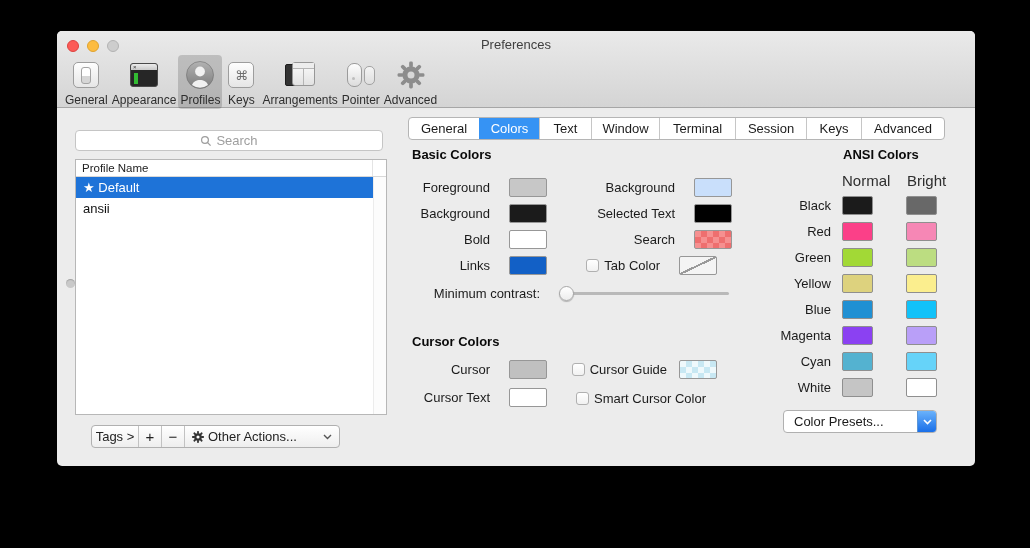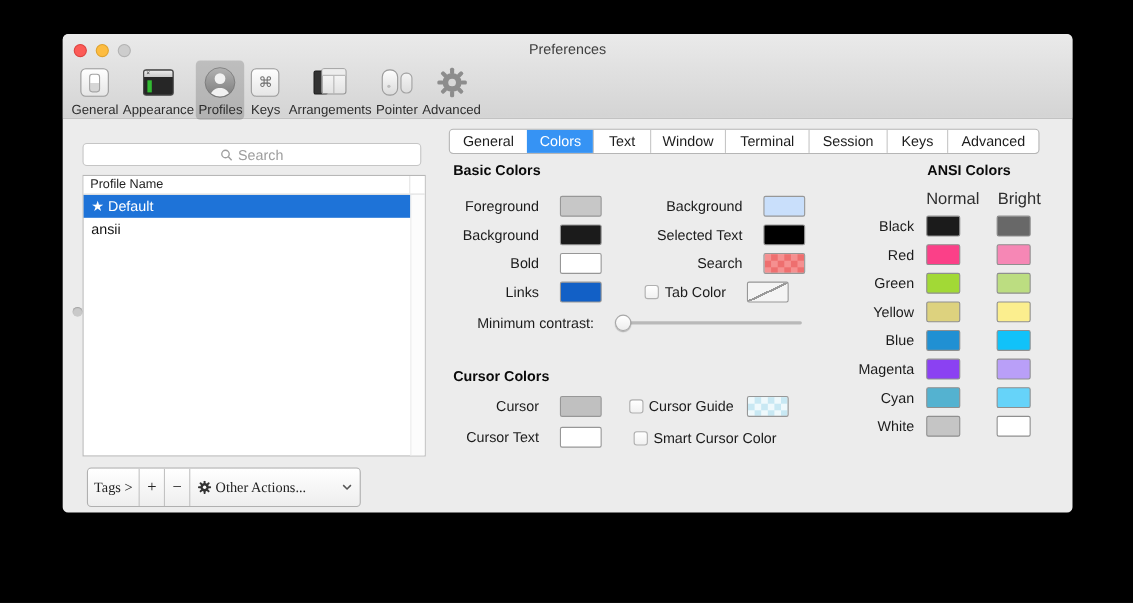--- a/index.html
+++ b/index.html
@@ -64,23 +64,23 @@
     border-bottom:1px solid #d8d8d8; position:relative; background:#fff; }
   .plist-header:after { content:""; position:absolute; right:13px; top:0; bottom:0; width:1px; background:#e4e4e4; }
   .pscroll { position:absolute; right:0; top:17px; bottom:0; width:13px; background:#fcfcfc;
     border-left:1px solid #ececec; }
   .p-row { height:21px; line-height:21px; font-size:13px; color:#111; padding-left:7px;
     margin-right:10px; white-space:nowrap; }
   .p-row.selected { color:#fff; }
   .edge-dot { position:absolute; left:9px; top:248px; width:9px; height:9px; border-radius:50%;
     background:#c9c9c9; box-shadow:inset 0 1px 1px rgba(0,0,0,.2); }
 
-  .btn-group { position:absolute; left:22px; top:394px; height:36px; display:flex;
+  .btn-group { position:absolute; left:34px; top:394px; height:23px; display:flex;
     border:1px solid #b0b0b0; border-radius:4px; background:linear-gradient(#fff,#eee);
-    overflow:hidden; font-size:13px; color:#222;font-family:Liberation Serif, serif; }
+    overflow:hidden; font-size:13px; color:#222; }
   .seg { display:flex; align-items:center; justify-content:center; border-left:1px solid #c2c2c2; height:100%; }
   .seg:first-child { border-left:none; }
   .seg.tags { width:46px; } .seg.plus { width:23px; font-size:15px; } .seg.minus { width:23px; font-size:15px; }
   .seg.actions { width:155px; justify-content:flex-start; padding:0 7px; gap:4px; }
   .seg.actions .chev { margin-left:auto; }
 
   
   .tabbar { position:absolute; left:351px; top:86px; height:23px; display:flex;
     border:1px solid #b5b5b5; border-radius:4px; background:#fff; overflow:hidden; font-size:13px; color:#1c1c1c; }
   .tab { display:flex; align-items:center; justify-content:center; border-left:1px solid #c6c6c6; height:100%; }
@@ -366,14 +366,22 @@
     <span class="lbl">Magenta</span>
     <span class="ansi-sw" style="background: rgb(139, 65, 242);"></span>
     <span class="ansi-sw bright" style="background: rgb(185, 159, 248);"></span>
   </div>
   <div class="ansi-row" style="left:689px; top:346px">
     <span class="lbl">White</span>
     <span class="ansi-sw" style="background: rgb(197, 197, 197);"></span>
     <span class="ansi-sw bright" style="background: rgb(255, 255, 255);"></span>
   </div>
 
+  <div class="presets">
+    <span class="txt">Color Presets...</span>
+    <span class="cap">
+      <svg width="9" height="6" viewBox="0 0 9 6">
+        <polyline points="1,1 4.5,4.5 8,1" fill="none" stroke="#fff" stroke-width="1.6"></polyline>
+      </svg>
+    </span>
+  </div>
 
 </div>
 
 </body></html>

